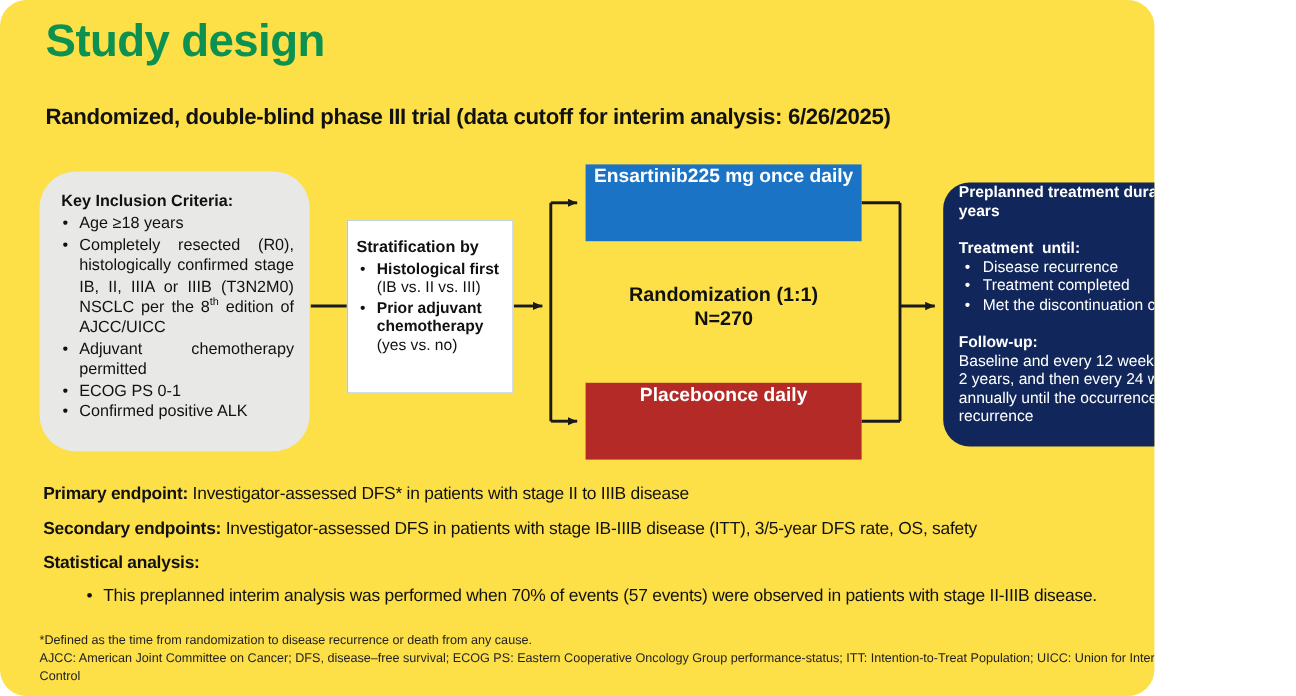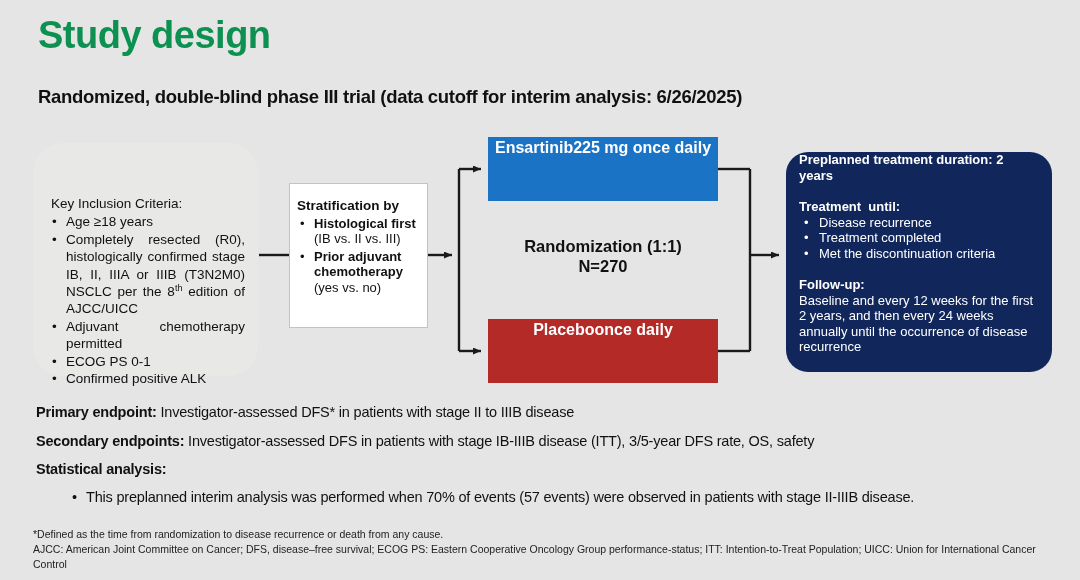--- a/index.html
+++ b/index.html
@@ -1,35 +1,35 @@
 <!DOCTYPE html>
 <html style="--title-green: #0d9150; --ensartinib-blue: #1b73c5; --placebo-red: #b42a27; --treatment-navy: #11275c; --inclusion-gray: #e8e8e6;"><head>
 <meta charset="utf-8">
 <style>
   html,body{margin:0;padding:0;background:#fff;}
   .slide{
-    position:relative;width:1080px;height:580px;background:#e5e5e5;
-    font-family:"Liberation Sans", sans-serif;color:#111;overflow:hidden;
+    position:relative;width:962px;height:580px;background:#fde047;
+    font-family:"Liberation Sans", sans-serif;color:#111;overflow:hidden;border-radius:22px;
   }
   
   .page-title{
     position:absolute;left:38px;top:14px;font-size:38px;font-weight:bold;
     letter-spacing:-0.5px;color:var(--title-green,#0d9150);
   }
   .page-subtitle{
     position:absolute;left:38px;top:86px;font-size:18.5px;font-weight:bold;
     letter-spacing:-0.3px;color:#111;
   }
   
   .inclusion-box{
     position:absolute;left:33px;top:143px;width:225px;height:233px;box-sizing:border-box;
     background:var(--inclusion-gray,#e8e8e6);border-radius:30px;padding:16px 13px 0 18px;
     font-size:13.5px;line-height:17.4px;
   }
-  .inclusion-box .box-title{font-weight:normal;margin-bottom:1px;margin-top:36px;}
+  .inclusion-box .box-title{font-weight:bold;margin-bottom:1px;}
   .plain-list{list-style:none;margin:0;padding:0;}
   .plain-list li{position:relative;padding-left:15px;}
   .inclusion-box li{text-align:justify;}
   .plain-list li::before{content:"\2022";position:absolute;left:1px;}
   sup.ord{font-size:9px;vertical-align:super;line-height:0;}
   
   .strat-box{
     position:absolute;left:289px;top:183px;width:139px;height:145px;box-sizing:border-box;
     background:#fff;border:1px solid #b6c6d8;padding:14px 4px 0 7px;
     font-size:13px;line-height:15.5px;

